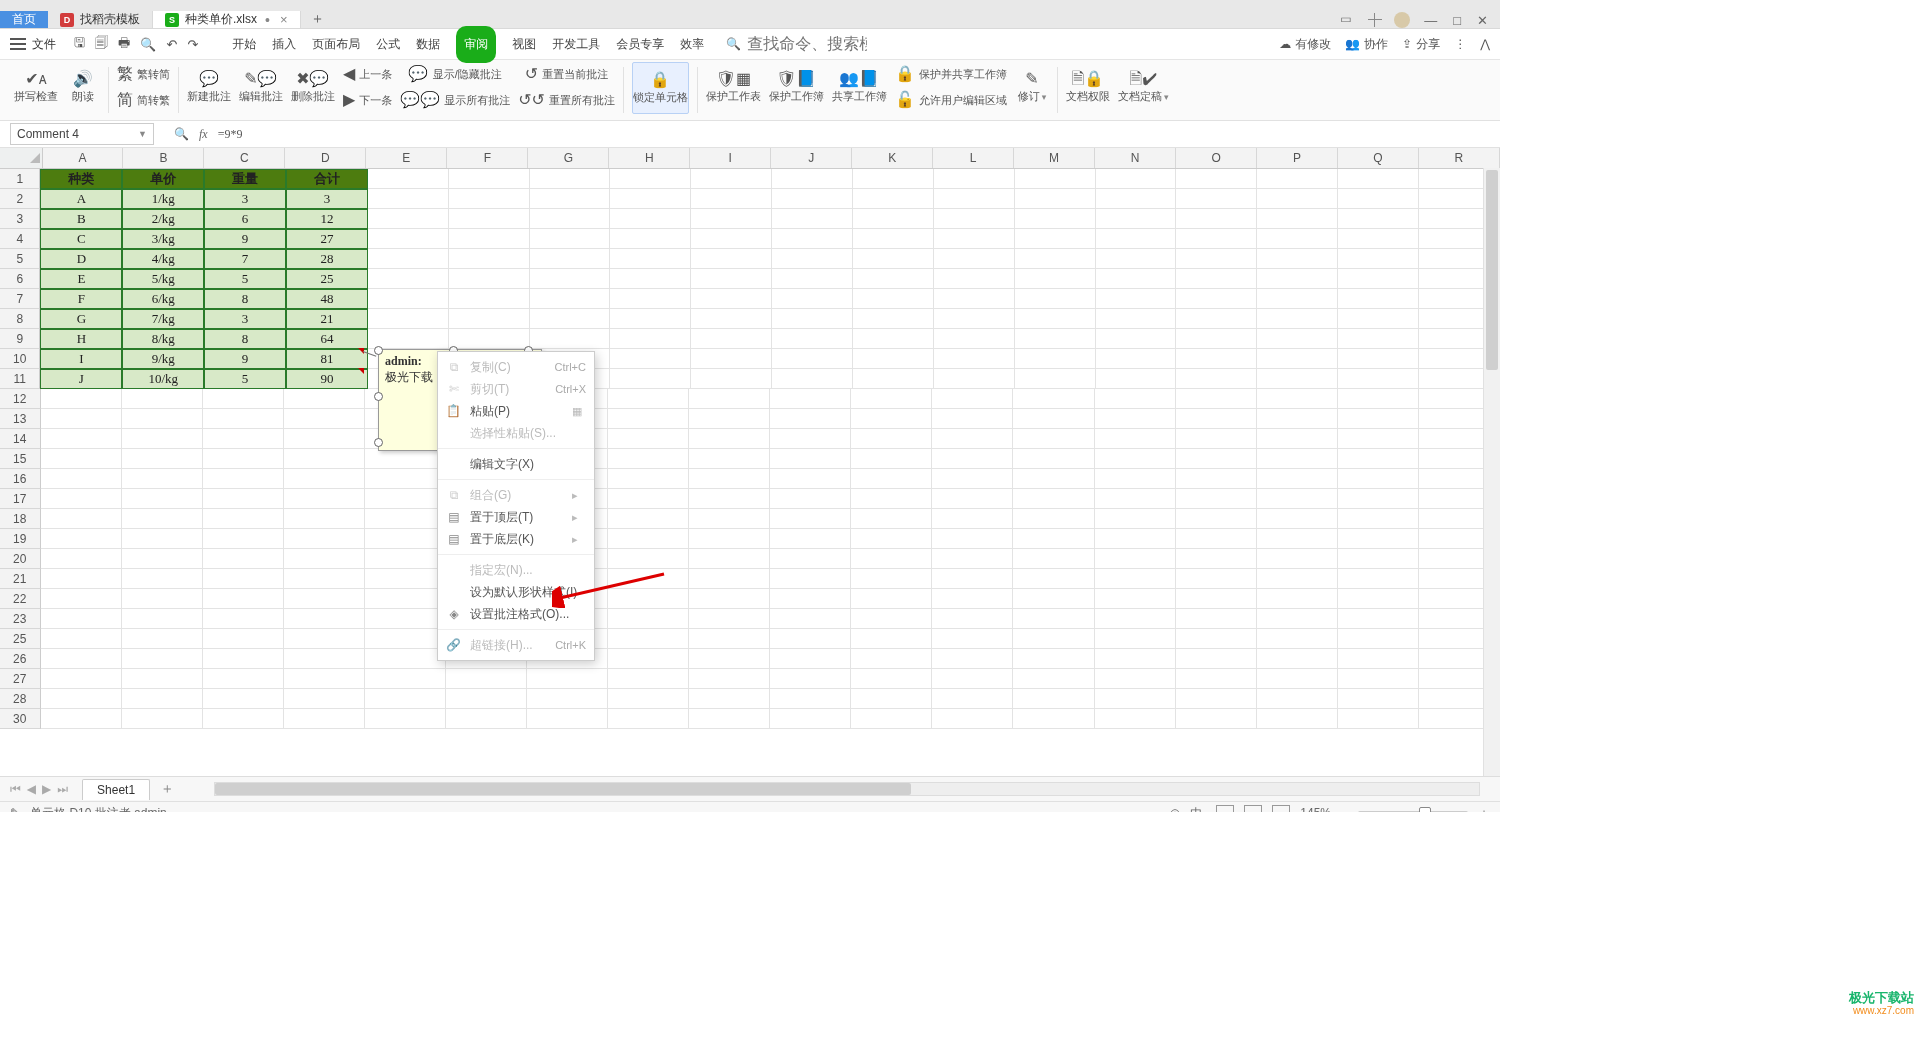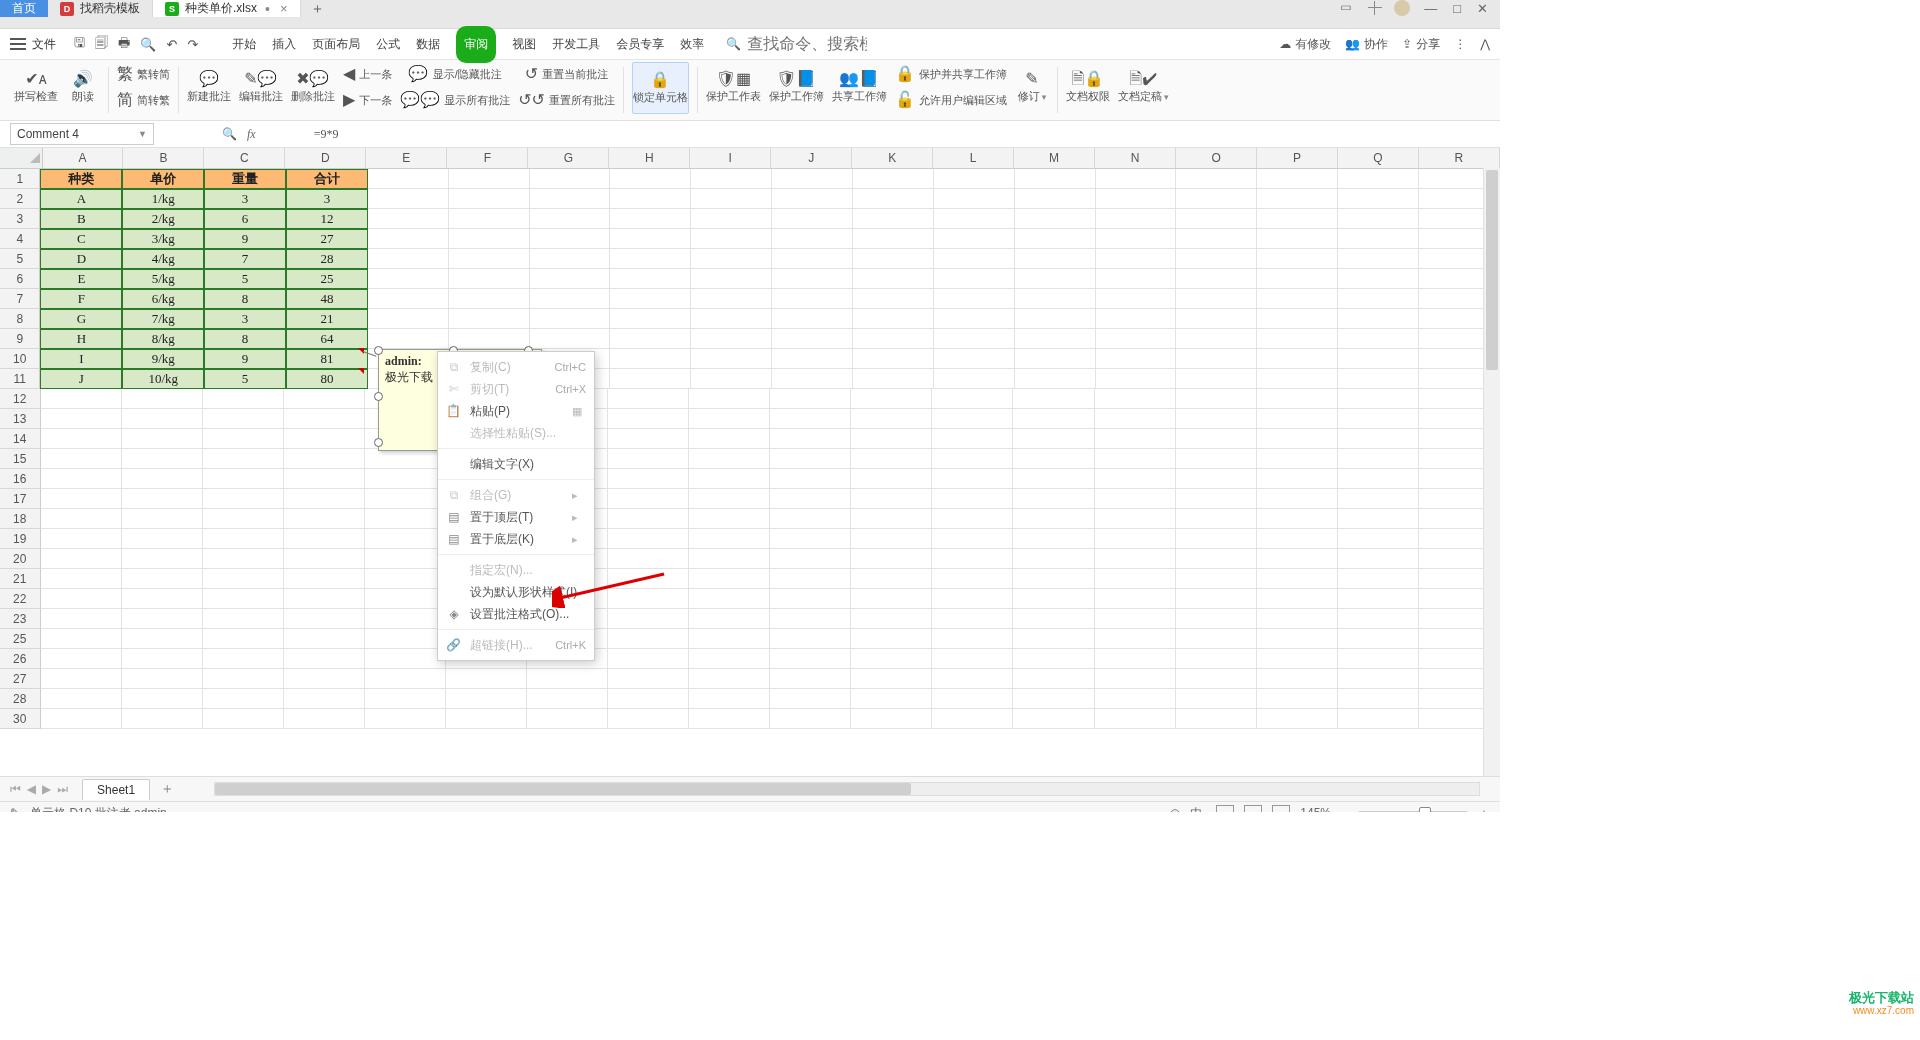--- a/index.html
+++ b/index.html
@@ -12,21 +12,21 @@
     color: #333;
     background: #fff;
     overflow: hidden;
     user-select: none;
   }
   
   .title-bar {
     height: 28px;
     background: #e8e8e8;
     display: flex;
-    align-items: flex-start;
+    align-items: flex-end;
     border-bottom: 1px solid #d9d9d9;
   }
   .title-tab {
     display: flex;
     align-items: center;
     padding: 0 12px;
     gap: 6px;
     border-right: 1px solid #d9d9d9;
     background: #e8e8e8;
     cursor: default;
@@ -81,37 +81,37 @@
   }
   .ribbon-group { display:flex; align-items:flex-start; gap:8px; padding: 0 8px; height:100%;}
   .ribbon-sep { width:1px; height: 46px; background:#e1e1e1; margin: 4px 0;}
   .rbtn { display:flex; flex-direction:column; align-items:center; justify-content:center; min-width:34px; height:50px; gap:2px; color:#555; font-size:11px; text-align:center; cursor:pointer;}
   .rbtn.small { flex-direction:row; height:22px; gap:4px; min-width:auto; font-size:11px;}
   .rcol { display:flex; flex-direction:column; justify-content:center; gap:4px; height:50px;}
   .rico { font-size:16px; color:#555; line-height:1;}
   .rbtn.active { background:#e8f0fe; border:1px solid #b8d1f5; border-radius:2px;}
   .arrow { font-size:9px; color:#888; margin-left:2px;}
   
-  .formula-row { height:26px; display:flex; align-items:center; border-bottom:1px solid #e1e1e1; background:#fff;gap:48px;}
+  .formula-row { height:26px; display:flex; align-items:center; border-bottom:1px solid #e1e1e1; background:#fff;}
   .name-box { width:130px; height:20px; border:1px solid #ccc; margin-left:10px; display:flex; align-items:center; padding:0 6px; color:#444; font-family:Arial; justify-content:space-between;}
   .name-box .dd { font-size:9px; color:#888;}
   .fx-controls { margin-left:20px; display:flex; align-items:center; gap:10px; color:#666;}
   .fx-label { font-style:italic; font-family:serif; }
   .formula-input { flex:1; padding-left:10px; color:#555;font-family:Liberation Serif, serif;}
   
   .grid-area { position:relative; height: 628px; overflow:hidden;}
   .col-headers { display:flex; height:20px; background:#f3f3f3; border-bottom:1px solid #ccc;}
   .corner { width:40px; border-right:1px solid #ccc; background:#eef0f0; display:flex; align-items:center; justify-content:flex-end; padding-right:2px;}
   .corner svg { width:10px; height:10px;}
   .ch { width:81px; border-right:1px solid #d7d7d7; display:flex; align-items:center; justify-content:center; color:#555; font-size:12px; background:#f3f3f3;}
   .rows { position:relative;}
   .row { display:flex; height:20px;}
   .rh { width:40px; border-right:1px solid #ccc; border-bottom:1px solid #d7d7d7; background:#f3f3f3; display:flex; align-items:center; justify-content:center; color:#555; font-size:12px;}
   .cell { width:81px; border-right:1px solid #e3e3e3; border-bottom:1px solid #e3e3e3; display:flex; align-items:center; justify-content:center; font-size:13px; color:#222; font-family: "SimSun", serif;}
-  .hdr-cell { background:#fdba74; font-weight:bold; border:1px solid #2a7a2a !important;}
+  .hdr-cell { background:#4d7c0f; font-weight:bold; border:1px solid #2a7a2a !important;}
   .data-cell { background:#d8e9c8; border:1px solid #2a7a2a !important;}
   .comment-mark { position:absolute; width:0; height:0; border-top:6px solid #c00; border-left:6px solid transparent;}
   
   .comment-box { position:absolute; width:150px; height:92px; background:#feffde; border:1px solid #999; box-shadow: 2px 2px 4px rgba(0,0,0,0.2); font-size:12px; padding:4px 6px; color:#333; font-family:"SimSun", serif;}
   .comment-box .author { font-weight:bold; display:block;}
   .sel-handle { position:absolute; width:7px; height:7px; border:1px solid #666; background:#fff; border-radius:50%;}
   .comment-line { position:absolute; width:14px; height:1px; background:#777;}
   
   .context-menu { position:absolute; width:156px; background:#fff; border:1px solid #ccc; box-shadow:2px 3px 10px rgba(0,0,0,0.2); padding:4px 0; font-size:12px; color:#555;}
   .cm-item { display:flex; align-items:center; height:22px; padding:0 8px 0 8px; gap:8px; position:relative;}
@@ -590,21 +590,21 @@
         <div class="cell"></div>
         <div class="cell"></div>
         <div class="cell"></div>
         <div class="cell"></div>
       </div>
       <div class="row">
         <div class="rh">11</div>
         <div class="cell data-cell">J</div>
         <div class="cell data-cell">10/kg</div>
         <div class="cell data-cell">5</div>
-        <div class="cell data-cell">80</div>
+        <div class="cell data-cell">90</div>
         <div class="cell"></div>
         <div class="cell"></div>
         <div class="cell"></div>
         <div class="cell"></div>
         <div class="cell"></div>
         <div class="cell"></div>
         <div class="cell"></div>
         <div class="cell"></div>
         <div class="cell"></div>
         <div class="cell"></div>

